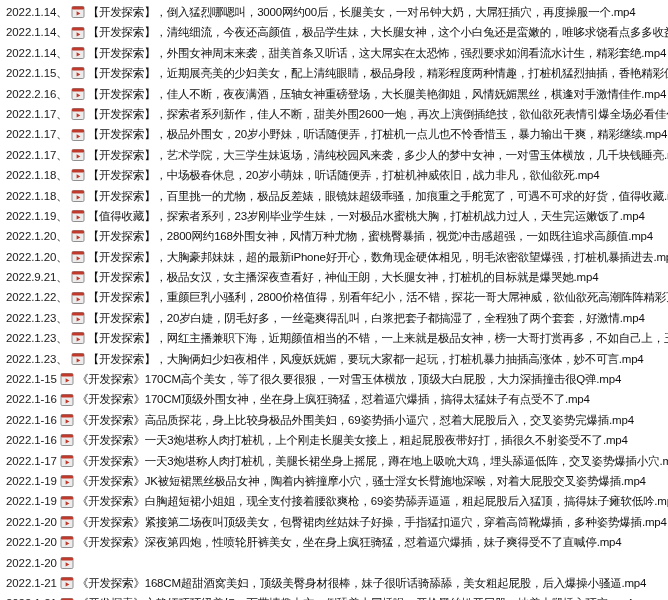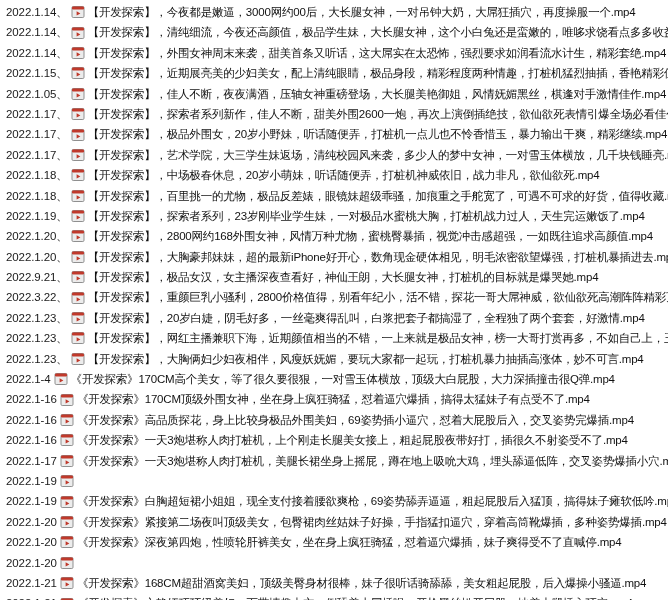--- a/index.html
+++ b/index.html
@@ -61,21 +61,21 @@
 <div class="file-list">
     <div class="row">
     <span class="date">2022.1.14、</span>
     <span class="file-icon">
       <svg width="14" height="14" viewBox="0 0 14 14">
         <rect x="1" y="1.5" width="12" height="11" rx="1.2" fill="#ececec" stroke="#8f8f8f" stroke-width="1"></rect>
         <rect x="1" y="1.5" width="12" height="3" rx="1.2" fill="#c0392b" stroke="none"></rect>
         <polygon points="5.6,6.2 9.4,8.4 5.6,10.6" fill="#c0392b"></polygon>
       </svg>
     </span>
-    <span class="name">【开发探索】，今夜都是嫩逼，3000网约00后，大长腿女神，一对吊钟大奶，大屌狂插穴，再度操服一个.mp4</span>
+    <span class="name">【开发探索】，倒入猛烈哪嗯叫，3000网约00后，长腿美女，一对吊钟大奶，大屌狂插穴，再度操服一个.mp4</span>
   </div>
     <div class="row">
     <span class="date">2022.1.14、</span>
     <span class="file-icon">
       <svg width="14" height="14" viewBox="0 0 14 14">
         <rect x="1" y="1.5" width="12" height="11" rx="1.2" fill="#ececec" stroke="#8f8f8f" stroke-width="1"></rect>
         <rect x="1" y="1.5" width="12" height="3" rx="1.2" fill="#c0392b" stroke="none"></rect>
         <polygon points="5.6,6.2 9.4,8.4 5.6,10.6" fill="#c0392b"></polygon>
       </svg>
     </span>
@@ -97,21 +97,21 @@
     <span class="file-icon">
       <svg width="14" height="14" viewBox="0 0 14 14">
         <rect x="1" y="1.5" width="12" height="11" rx="1.2" fill="#ececec" stroke="#8f8f8f" stroke-width="1"></rect>
         <rect x="1" y="1.5" width="12" height="3" rx="1.2" fill="#c0392b" stroke="none"></rect>
         <polygon points="5.6,6.2 9.4,8.4 5.6,10.6" fill="#c0392b"></polygon>
       </svg>
     </span>
     <span class="name">【开发探索】，近期展亮美的少妇美女，配上清纯眼睛，极品身段，精彩程度两种情趣，打桩机猛烈抽插，香艳精彩值得收藏.mp4</span>
   </div>
     <div class="row">
-    <span class="date">2022.1.05、</span>
+    <span class="date">2022.2.16、</span>
     <span class="file-icon">
       <svg width="14" height="14" viewBox="0 0 14 14">
         <rect x="1" y="1.5" width="12" height="11" rx="1.2" fill="#ececec" stroke="#8f8f8f" stroke-width="1"></rect>
         <rect x="1" y="1.5" width="12" height="3" rx="1.2" fill="#c0392b" stroke="none"></rect>
         <polygon points="5.6,6.2 9.4,8.4 5.6,10.6" fill="#c0392b"></polygon>
       </svg>
     </span>
     <span class="name">【开发探索】，佳人不断，夜夜满酒，压轴女神重磅登场，大长腿美艳御姐，风情妩媚黑丝，棋逢对手激情佳作.mp4</span>
   </div>
     <div class="row">
@@ -171,21 +171,21 @@
   </div>
     <div class="row">
     <span class="date">2022.1.19、</span>
     <span class="file-icon">
       <svg width="14" height="14" viewBox="0 0 14 14">
         <rect x="1" y="1.5" width="12" height="11" rx="1.2" fill="#ececec" stroke="#8f8f8f" stroke-width="1"></rect>
         <rect x="1" y="1.5" width="12" height="3" rx="1.2" fill="#c0392b" stroke="none"></rect>
         <polygon points="5.6,6.2 9.4,8.4 5.6,10.6" fill="#c0392b"></polygon>
       </svg>
     </span>
-    <span class="name">【开发探索】，探索者系列，23岁刚毕业学生妹，一对极品水蜜桃大胸，打桩机战力过人，天生完运嫩饭了.mp4</span>
+    <span class="name">【值得收藏】，探索者系列，23岁刚毕业学生妹，一对极品水蜜桃大胸，打桩机战力过人，天生完运嫩饭了.mp4</span>
   </div>
     <div class="row">
     <span class="date">2022.1.20、</span>
     <span class="file-icon">
       <svg width="14" height="14" viewBox="0 0 14 14">
         <rect x="1" y="1.5" width="12" height="11" rx="1.2" fill="#ececec" stroke="#8f8f8f" stroke-width="1"></rect>
         <rect x="1" y="1.5" width="12" height="3" rx="1.2" fill="#c0392b" stroke="none"></rect>
         <polygon points="5.6,6.2 9.4,8.4 5.6,10.6" fill="#c0392b"></polygon>
       </svg>
     </span>
@@ -207,21 +207,21 @@
     <span class="file-icon">
       <svg width="14" height="14" viewBox="0 0 14 14">
         <rect x="1" y="1.5" width="12" height="11" rx="1.2" fill="#ececec" stroke="#8f8f8f" stroke-width="1"></rect>
         <rect x="1" y="1.5" width="12" height="3" rx="1.2" fill="#c0392b" stroke="none"></rect>
         <polygon points="5.6,6.2 9.4,8.4 5.6,10.6" fill="#c0392b"></polygon>
       </svg>
     </span>
     <span class="name">【开发探索】，极品女汉，女主播深夜查看好，神仙王朗，大长腿女神，打桩机的目标就是爆哭她.mp4</span>
   </div>
     <div class="row">
-    <span class="date">2022.3.22、</span>
+    <span class="date">2022.1.22、</span>
     <span class="file-icon">
       <svg width="14" height="14" viewBox="0 0 14 14">
         <rect x="1" y="1.5" width="12" height="11" rx="1.2" fill="#ececec" stroke="#8f8f8f" stroke-width="1"></rect>
         <rect x="1" y="1.5" width="12" height="3" rx="1.2" fill="#c0392b" stroke="none"></rect>
         <polygon points="5.6,6.2 9.4,8.4 5.6,10.6" fill="#c0392b"></polygon>
       </svg>
     </span>
     <span class="name">【开发探索】，重颜巨乳小骚利，2800价格值得，别看年纪小，活不错，探花一哥大屌神威，欲仙欲死高潮阵阵精彩万分.mp4</span>
   </div>
     <div class="row">
@@ -251,21 +251,21 @@
     <span class="file-icon">
       <svg width="14" height="14" viewBox="0 0 14 14">
         <rect x="1" y="1.5" width="12" height="11" rx="1.2" fill="#ececec" stroke="#8f8f8f" stroke-width="1"></rect>
         <rect x="1" y="1.5" width="12" height="3" rx="1.2" fill="#c0392b" stroke="none"></rect>
         <polygon points="5.6,6.2 9.4,8.4 5.6,10.6" fill="#c0392b"></polygon>
       </svg>
     </span>
     <span class="name">【开发探索】，大胸俩妇少妇夜相伴，风瘦妖妩媚，要玩大家都一起玩，打桩机暴力抽插高涨体，妙不可言.mp4</span>
   </div>
     <div class="row">
-    <span class="date">2022.1-4</span>
+    <span class="date">2022.1-15</span>
     <span class="file-icon">
       <svg width="14" height="14" viewBox="0 0 14 14">
         <rect x="1" y="1.5" width="12" height="11" rx="1.2" fill="#ececec" stroke="#8f8f8f" stroke-width="1"></rect>
         <rect x="1" y="1.5" width="12" height="3" rx="1.2" fill="#c0392b" stroke="none"></rect>
         <polygon points="5.6,6.2 9.4,8.4 5.6,10.6" fill="#c0392b"></polygon>
       </svg>
     </span>
     <span class="name">《开发探索》170CM高个美女，等了很久要很狠，一对雪玉体横放，顶级大白屁股，大力深插撞击很Q弹.mp4</span>
   </div>
     <div class="row">
@@ -314,20 +314,21 @@
   </div>
     <div class="row">
     <span class="date">2022.1-19</span>
     <span class="file-icon">
       <svg width="14" height="14" viewBox="0 0 14 14">
         <rect x="1" y="1.5" width="12" height="11" rx="1.2" fill="#ececec" stroke="#8f8f8f" stroke-width="1"></rect>
         <rect x="1" y="1.5" width="12" height="3" rx="1.2" fill="#c0392b" stroke="none"></rect>
         <polygon points="5.6,6.2 9.4,8.4 5.6,10.6" fill="#c0392b"></polygon>
       </svg>
     </span>
+    <span class="name">《开发探索》JK被短裙黑丝极品女神，陶着内裤撞摩小穴，骚士淫女长臂施地深喉，对着大屁股交叉姿势爆插.mp4</span>
   </div>
     <div class="row">
     <span class="date">2022.1-19</span>
     <span class="file-icon">
       <svg width="14" height="14" viewBox="0 0 14 14">
         <rect x="1" y="1.5" width="12" height="11" rx="1.2" fill="#ececec" stroke="#8f8f8f" stroke-width="1"></rect>
         <rect x="1" y="1.5" width="12" height="3" rx="1.2" fill="#c0392b" stroke="none"></rect>
         <polygon points="5.6,6.2 9.4,8.4 5.6,10.6" fill="#c0392b"></polygon>
       </svg>
     </span>

